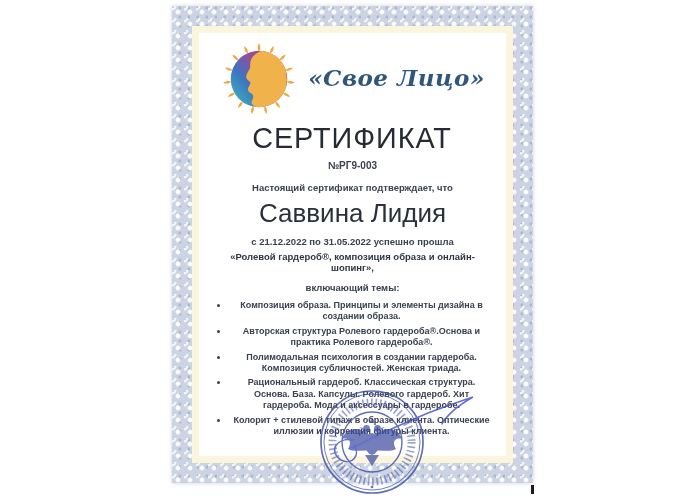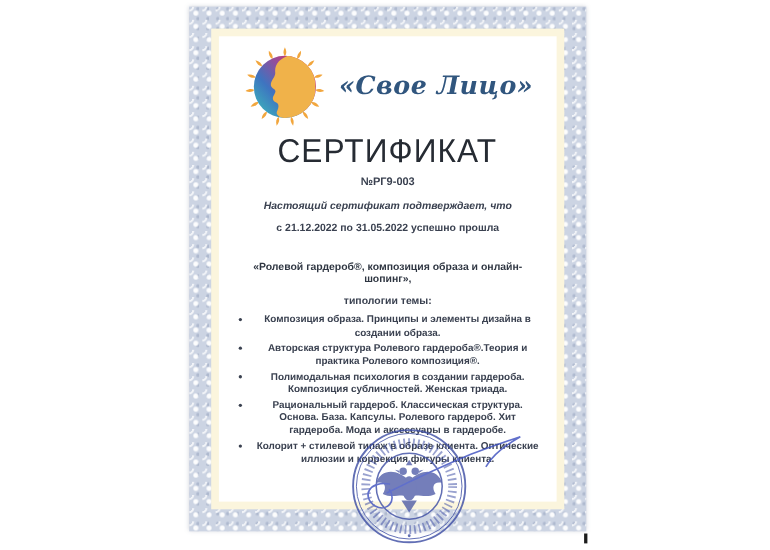--- a/index.html
+++ b/index.html
@@ -19,24 +19,24 @@
          color:#3a4150;overflow:hidden;}
   .logo-row{display:flex;align-items:center;justify-content:center;gap:10px;margin-top:2px;height:74px;}
   .logo-svg{width:78px;height:74px;flex:0 0 auto;}
   .brand{display:flex;flex-direction:column;align-items:center;}
   .brand-title{font-family:"DejaVu Serif",serif;font-style:italic;font-weight:bold;
                font-size:23px;color:#31567e;line-height:1.1;letter-spacing:0.5px;}
   .brand-sub{font-size:9px;color:#9a9a9a;line-height:1.45;letter-spacing:0.3px;margin-top:3px;}
   .heading{font-size:30px;letter-spacing:1px;color:#262b33;margin-top:7px;line-height:1.05;
            transform:scaleX(0.96);}
   .cert-no{font-size:10px;font-weight:bold;margin-top:6px;color:#3a4150;}
-  .confirm{font-size:9.5px;font-weight:bold;margin-top:11px;font-style:italic;}
+  .confirm{font-size:9.5px;font-weight:bold;margin-top:11px;}
   .recipient{font-size:26px;color:#2b313c;margin-top:6px;line-height:1.1;}
   .small{font-size:9.5px;font-weight:bold;margin-top:9px;line-height:1.2;}
-  .ctitle{font-size:9.5px;font-weight:bold;margin-top:24px;color:#2f3642;}
+  .ctitle{font-size:9.5px;font-weight:bold;margin-top:4px;color:#2f3642;}
   .topics{margin:6px 0 0 0;padding:0 0 0 16px;text-align:center;font-size:9px;font-weight:bold;
           line-height:1.27;color:#3a4150;align-self:stretch;}
   .topics li{margin-bottom:3px;padding-left:2px;}
   .stamp-svg{position:absolute;left:308px;top:383px;width:180px;height:117px;opacity:0.82;}
   .scan-artifact{position:absolute;left:531px;top:485px;width:3px;height:9px;background:#1c1c1c;}
 </style>
 </head>
 <body>
 
 <div class="page">
@@ -84,27 +84,28 @@
             </g>
           </svg>
           <div class="brand">
             <div class="brand-title">«Свое Лицо»</div>
           </div>
         </div>
 
         <div class="heading">СЕРТИФИКАТ</div>
         <div class="cert-no">№РГ9-003</div>
         <div class="confirm">Настоящий сертификат подтверждает, что</div>
+        <div class="recipient">Саввина Лидия</div>
         <div class="small">с 21.12.2022 по 31.05.2022 успешно прошла</div>
         <div class="ctitle">«Ролевой гардероб®, композиция образа и онлайн-шопинг»,</div>
-        <div class="small">типологии темы:</div>
+        <div class="small">включающий темы:</div>
 
         <ul class="topics">
           <li>Композиция образа. Принципы и элементы дизайна в создании образа.</li>
-          <li>Авторская структура Ролевого гардероба®.Теория и практика Ролевого композиция®.</li>
+          <li>Авторская структура Ролевого гардероба®.Основа и практика Ролевого гардероба®.</li>
           <li>Полимодальная психология в создании гардероба. Композиция субличностей. Женская триада.</li>
           <li>Рациональный гардероб. Классическая структура. Основа. База. Капсулы. Ролевого гардероб. Хит гардероба. Мода и аксессуары в гардеробе.</li>
           <li>Колорит + стилевой типаж в образе клиента. Оптические иллюзии и коррекция фигуры клиента.</li>
         </ul>
 
       </div>
     </div>
   </div>
 
   <svg class="stamp-svg" viewBox="0 0 180 117">

